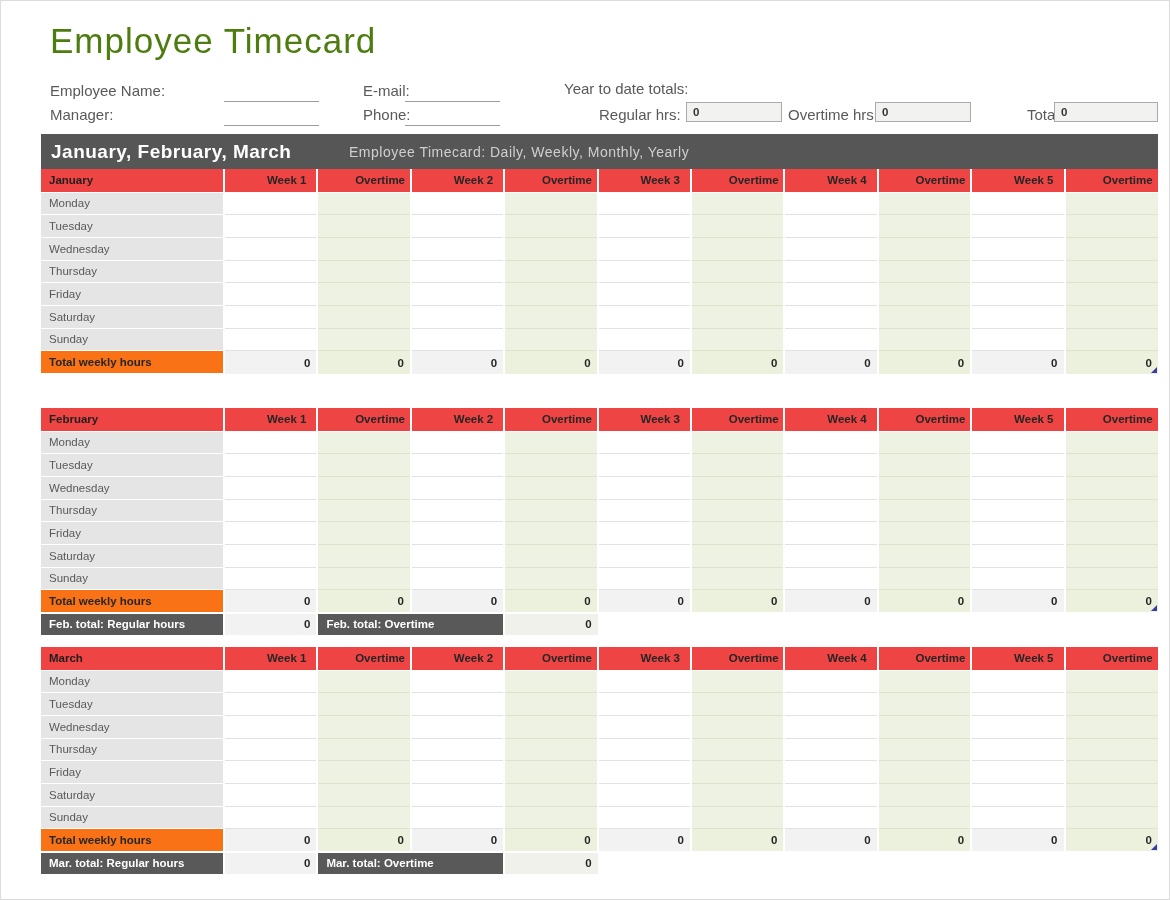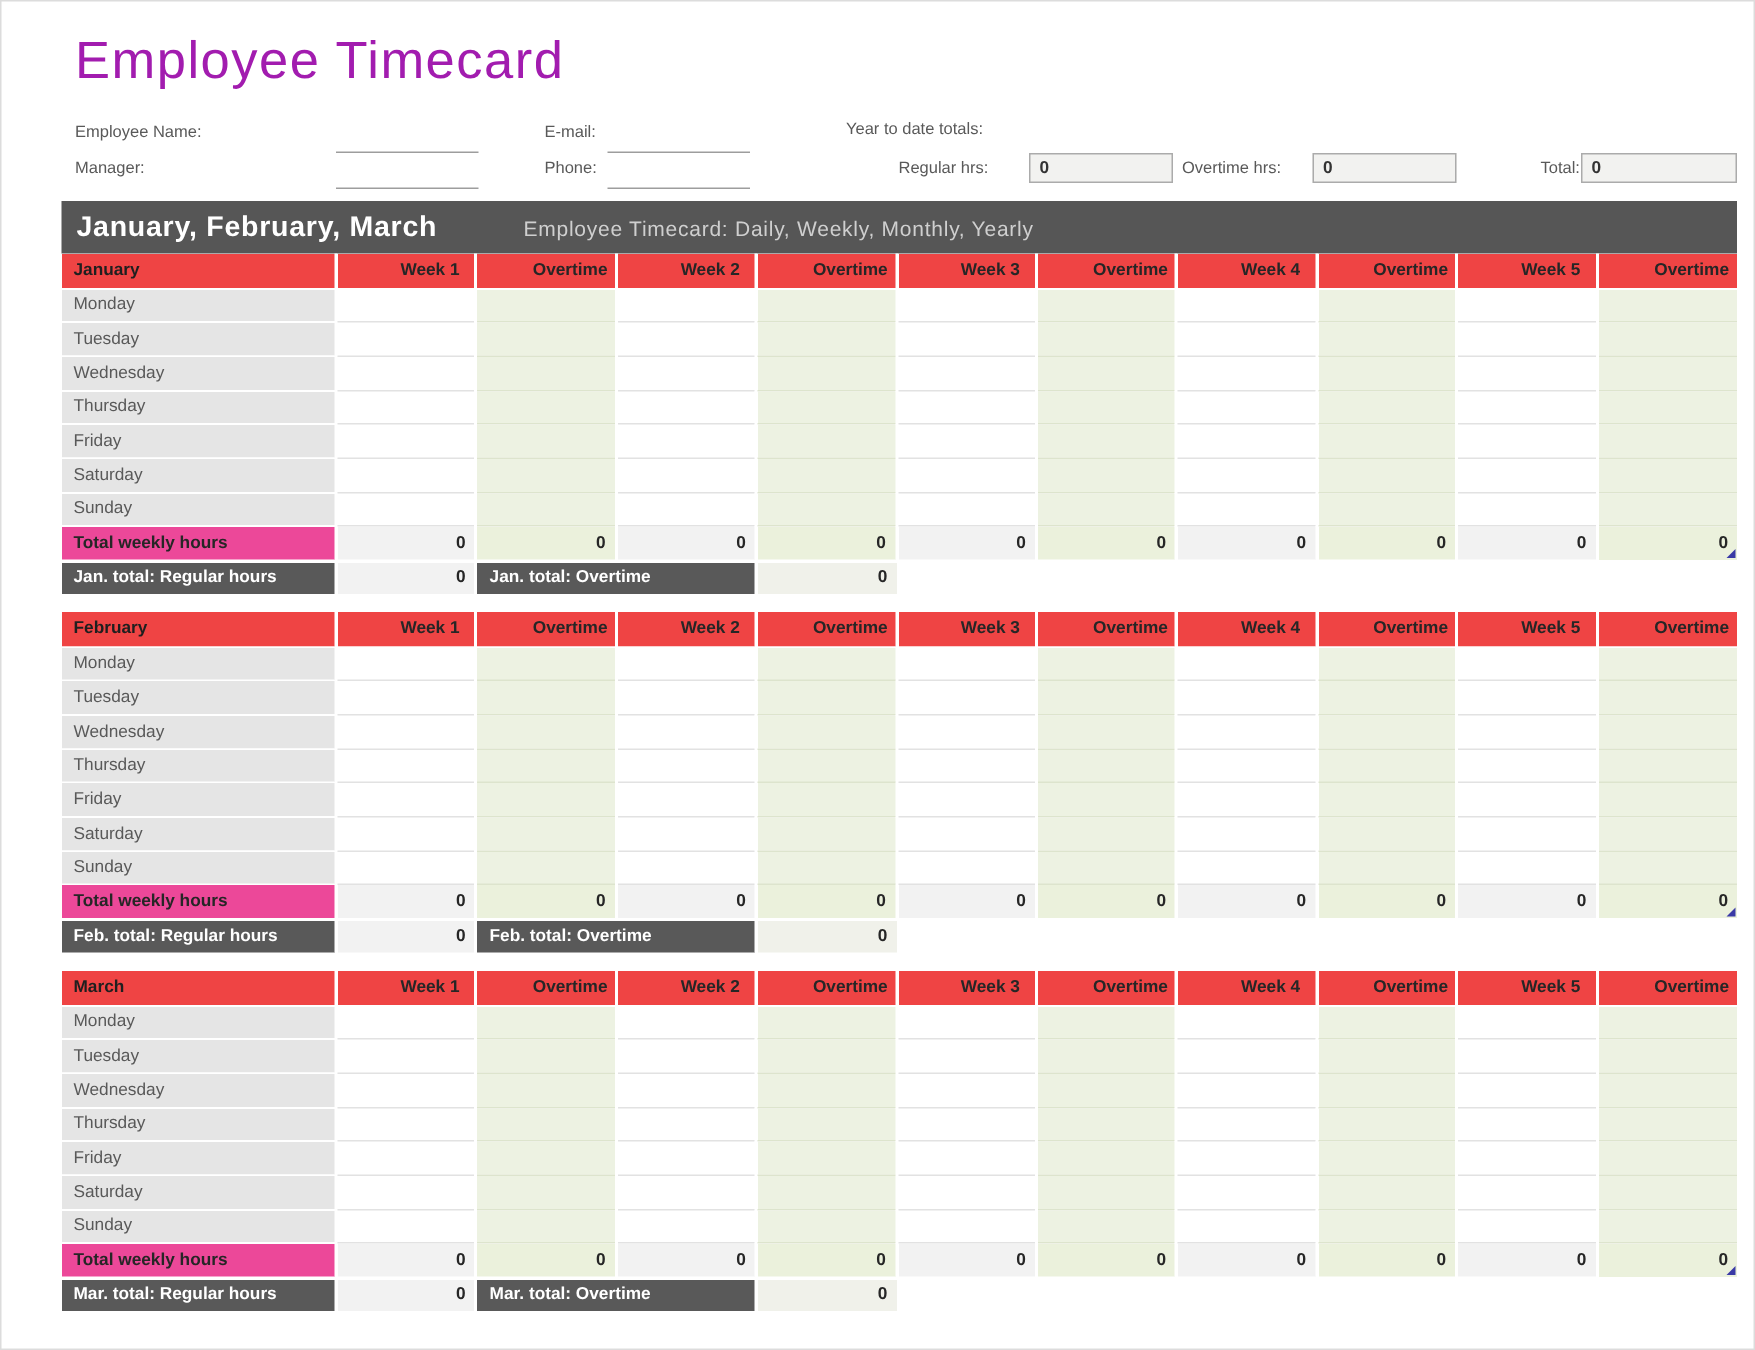--- a/index.html
+++ b/index.html
@@ -1,23 +1,23 @@
 <!DOCTYPE html>
 <html><head>
 <meta charset="utf-8">
 <style>
   html,body{margin:0;padding:0;background:#ffffff;}
   body{width:1170px;height:900px;position:relative;font-family:"Liberation Sans",sans-serif;}
   .page{position:absolute;inset:0;width:1170px;height:900px;background:#ffffff;border:1px solid #dcdcdc;box-sizing:border-box;overflow:hidden;}
 
   
-  .title{position:absolute;left:49px;top:20px;margin:0;font-size:35px;font-weight:400;color:#a21caf;letter-spacing:1px;}
+  .title{position:absolute;left:49px;top:20px;margin:0;font-size:35px;font-weight:400;color:#4d7c0f;letter-spacing:1px;}
 
   
-  .lbl{position:absolute;font-size:11px;color:#595959;}
+  .lbl{position:absolute;font-size:15px;color:#595959;}
   .uline{position:absolute;height:15px;border-bottom:1px solid #9d9d9d;font-size:11.5px;color:#333;}
 
   
   .box{position:absolute;box-sizing:border-box;height:20px;background:#f2f2f0;border:1px solid #ababab;font-size:11.5px;font-weight:bold;color:#333;padding:3px 0 0 6px;}
 
   
   .banner{position:absolute;left:40px;top:133px;width:1117px;height:35px;background:#565656;display:flex;align-items:center;text-align:right;}
   .bmonths{position:absolute;left:10px;font-size:19px;font-weight:bold;color:#ffffff;letter-spacing:0.5px;}
   .bsub{position:absolute;left:308px;font-size:14px;color:#cfcfcf;letter-spacing:0.5px;}
 
@@ -28,21 +28,21 @@
   .hrow td{background:#ef4444;height:23px;border-bottom:1px solid #ffffff;margin-top:44px;}
   .mname{font-size:14.5px;font-weight:bold;color:#1f1f1f;padding-left:8px;}
   .hcol{font-weight:bold;text-align:center;color:#262626;border-left:2px solid #ffffff;padding-left:33px;}
 
   .drow td{height:22.7px;}
   .dlab{background:#e5e5e5;color:#595959;padding-left:8px;border-bottom:1px solid #ffffff;}
   .wk{background:#ffffff;border-left:2px solid #ffffff;border-bottom:1px solid #e2e2e2;}
   .ot{background:#edf2e2;border-left:2px solid #ffffff;border-bottom:1px solid #dde4cd;}
 
   .trow td{height:23px;font-weight:bold;color:#262626;}
-  .tlab{background:#ec4899;padding-left:8px;border-bottom:1px solid #ffffff;}
+  .tlab{background:#f97316;padding-left:8px;border-bottom:1px solid #ffffff;}
   .tval{text-align:right;padding-right:6px;border-left:2px solid #ffffff;border-top:1px solid #e0e0e0;}
   .twk{background:#f2f2f2;}
   .tot{background:#ebf1dc;}
   .lastcell{position:relative;}
   .lastcell::after{content:"";position:absolute;right:1px;bottom:1px;width:0;height:0;border-left:6px solid transparent;border-bottom:6px solid #3a3aa6;}
 
   .frow td{height:22px;border-top:2px solid #ffffff;}
   .flab{background:#595959;color:#ffffff;font-weight:bold;padding-left:8px;font-size:11px;border-left:2px solid #ffffff;}
   .flab:first-child{border-left:none;}
   .fval{background:#f2f2f2;font-weight:bold;text-align:right;padding-right:6px;color:#262626;border-left:2px solid #ffffff;}
@@ -204,27 +204,20 @@
           <td class="tval tot">0</td>
           <td class="tval twk">0</td>
           <td class="tval tot">0</td>
           <td class="tval twk">0</td>
           <td class="tval tot">0</td>
           <td class="tval twk">0</td>
           <td class="tval tot">0</td>
           <td class="tval twk">0</td>
           <td class="tval tot lastcell">0</td>
         </tr>
-        <tr class="frow">
-          <td class="flab">Jan. total: Regular hours</td>
-          <td class="fval">0</td>
-          <td class="flab" colspan="2">Jan. total: Overtime</td>
-          <td class="fval fgreen">0</td>
-          <td class="fempty" colspan="6"></td>
-        </tr>
       </tbody>
     </table>
   <table class="mt" id="table-1" style="top:407px">
       <colgroup>
         <col style="width:183px">
         <col>
         <col>
         <col>
         <col>
         <col>

